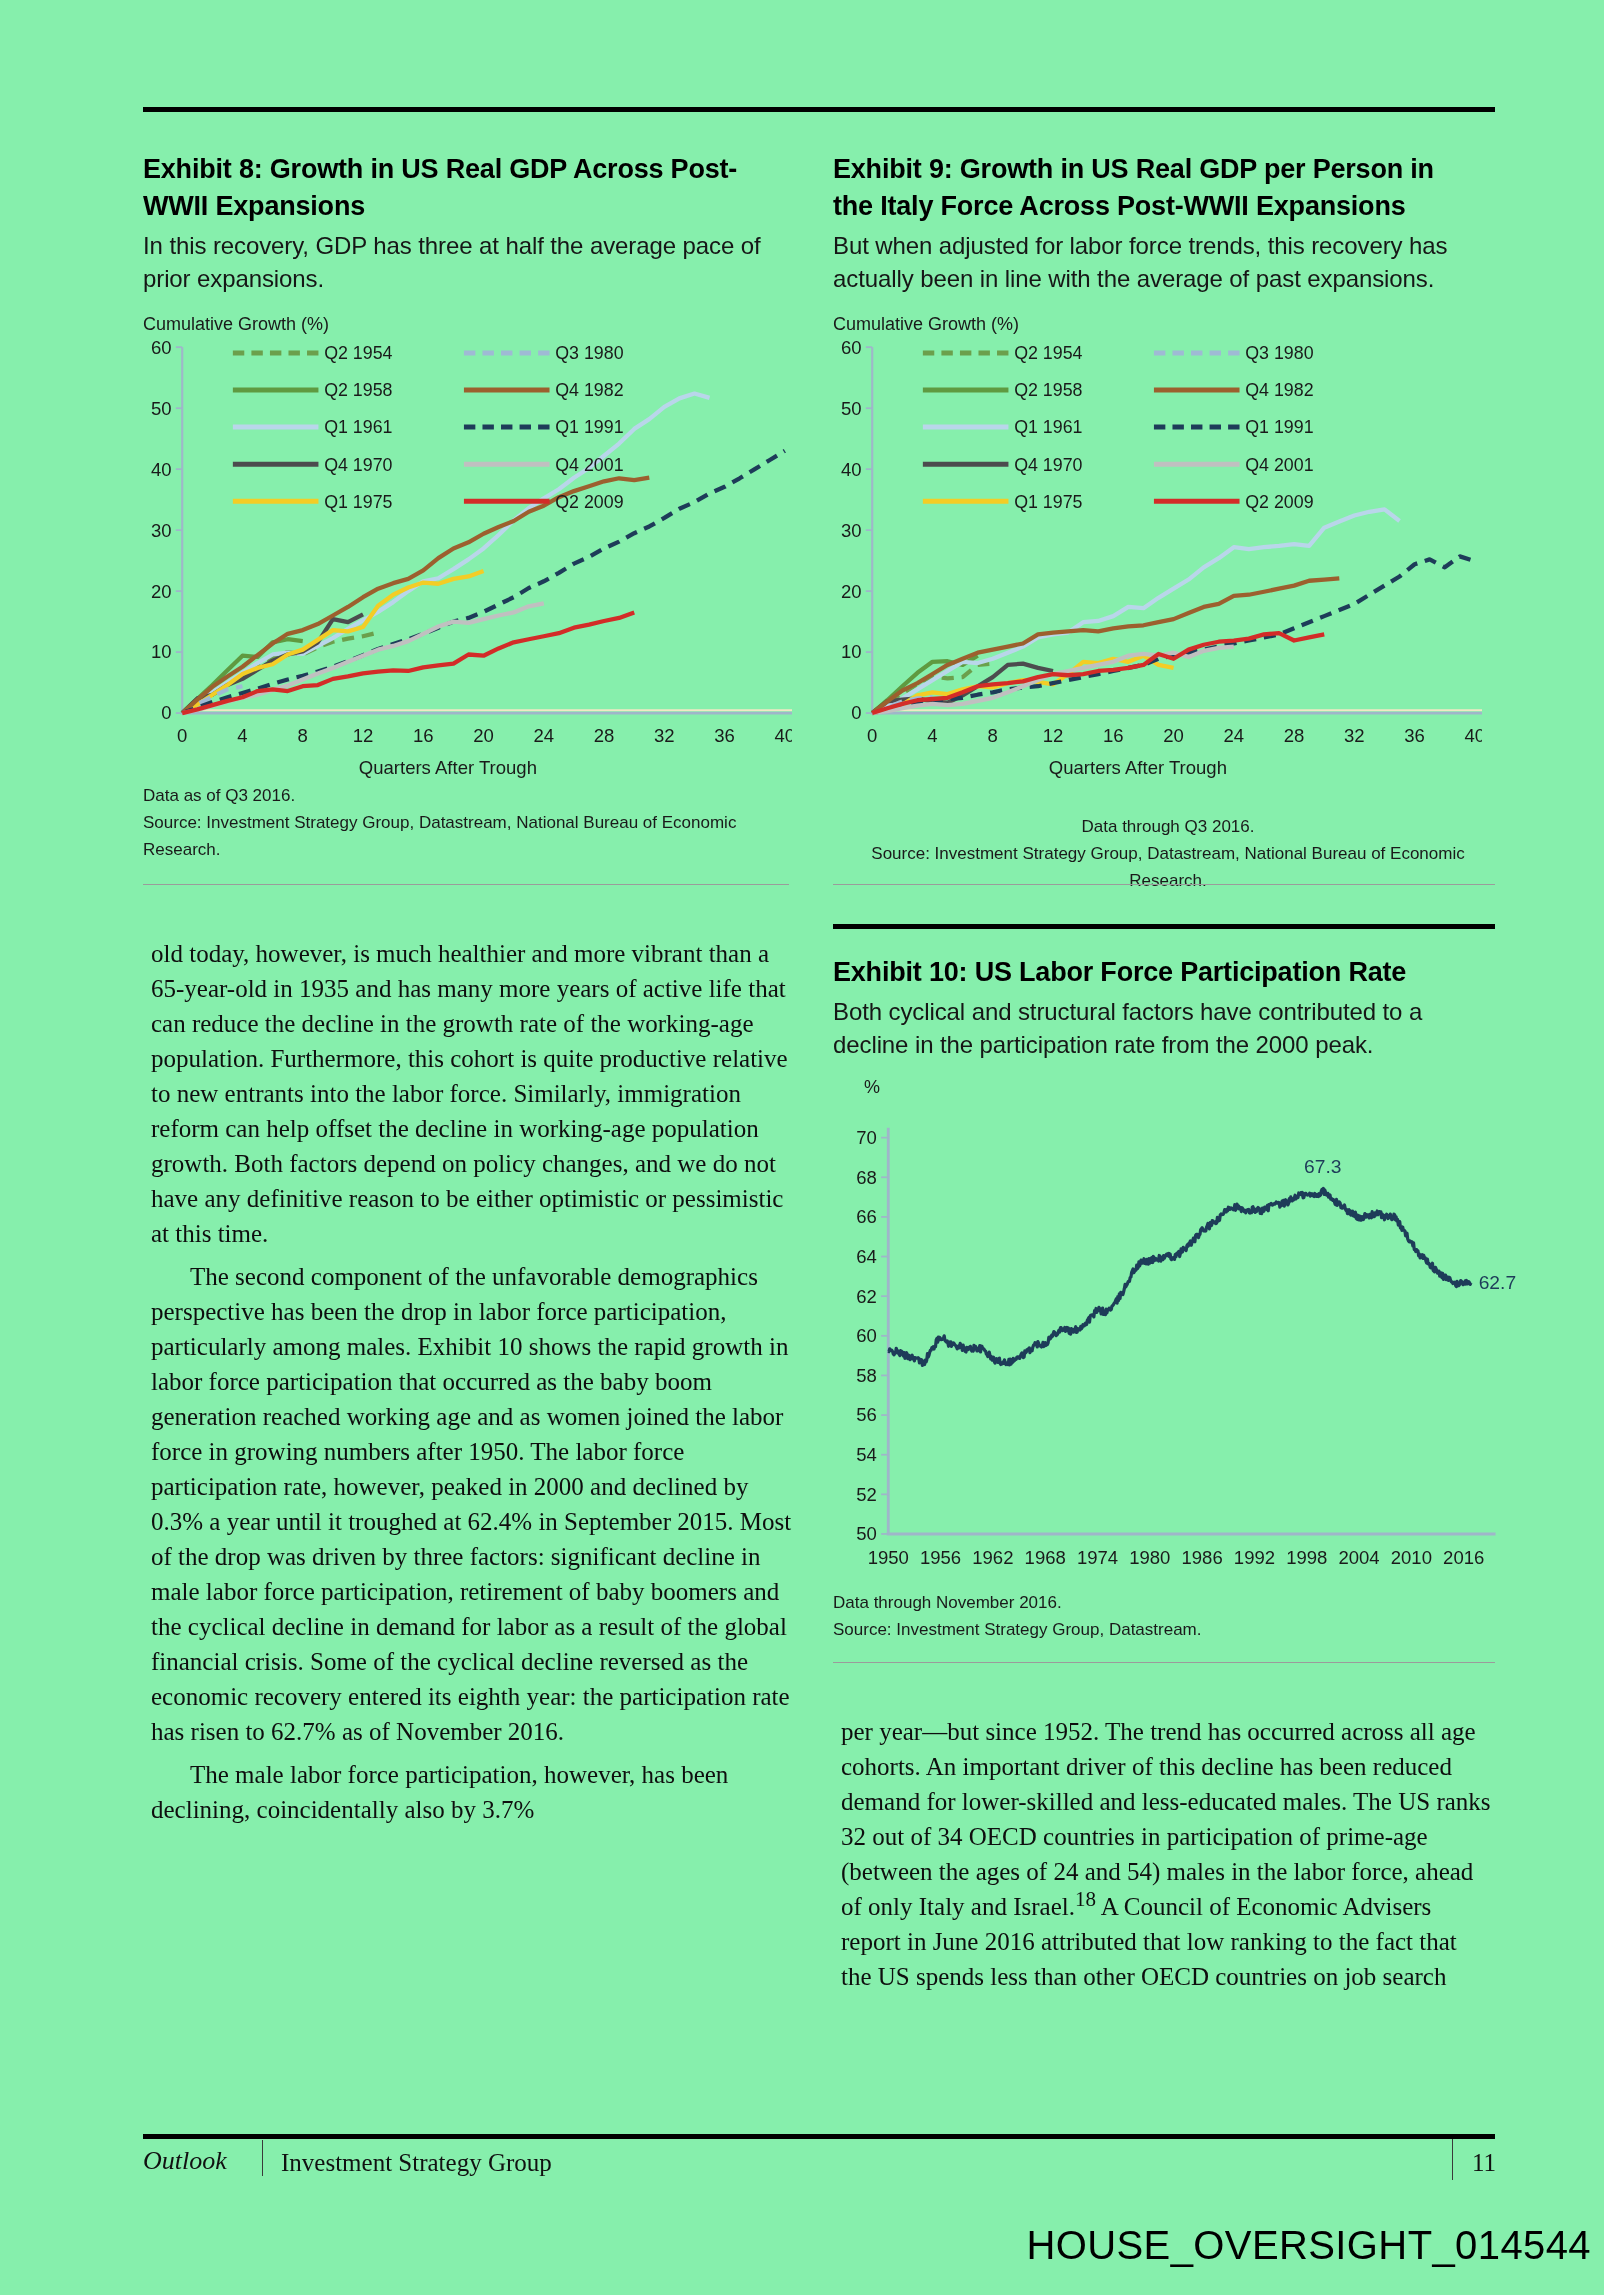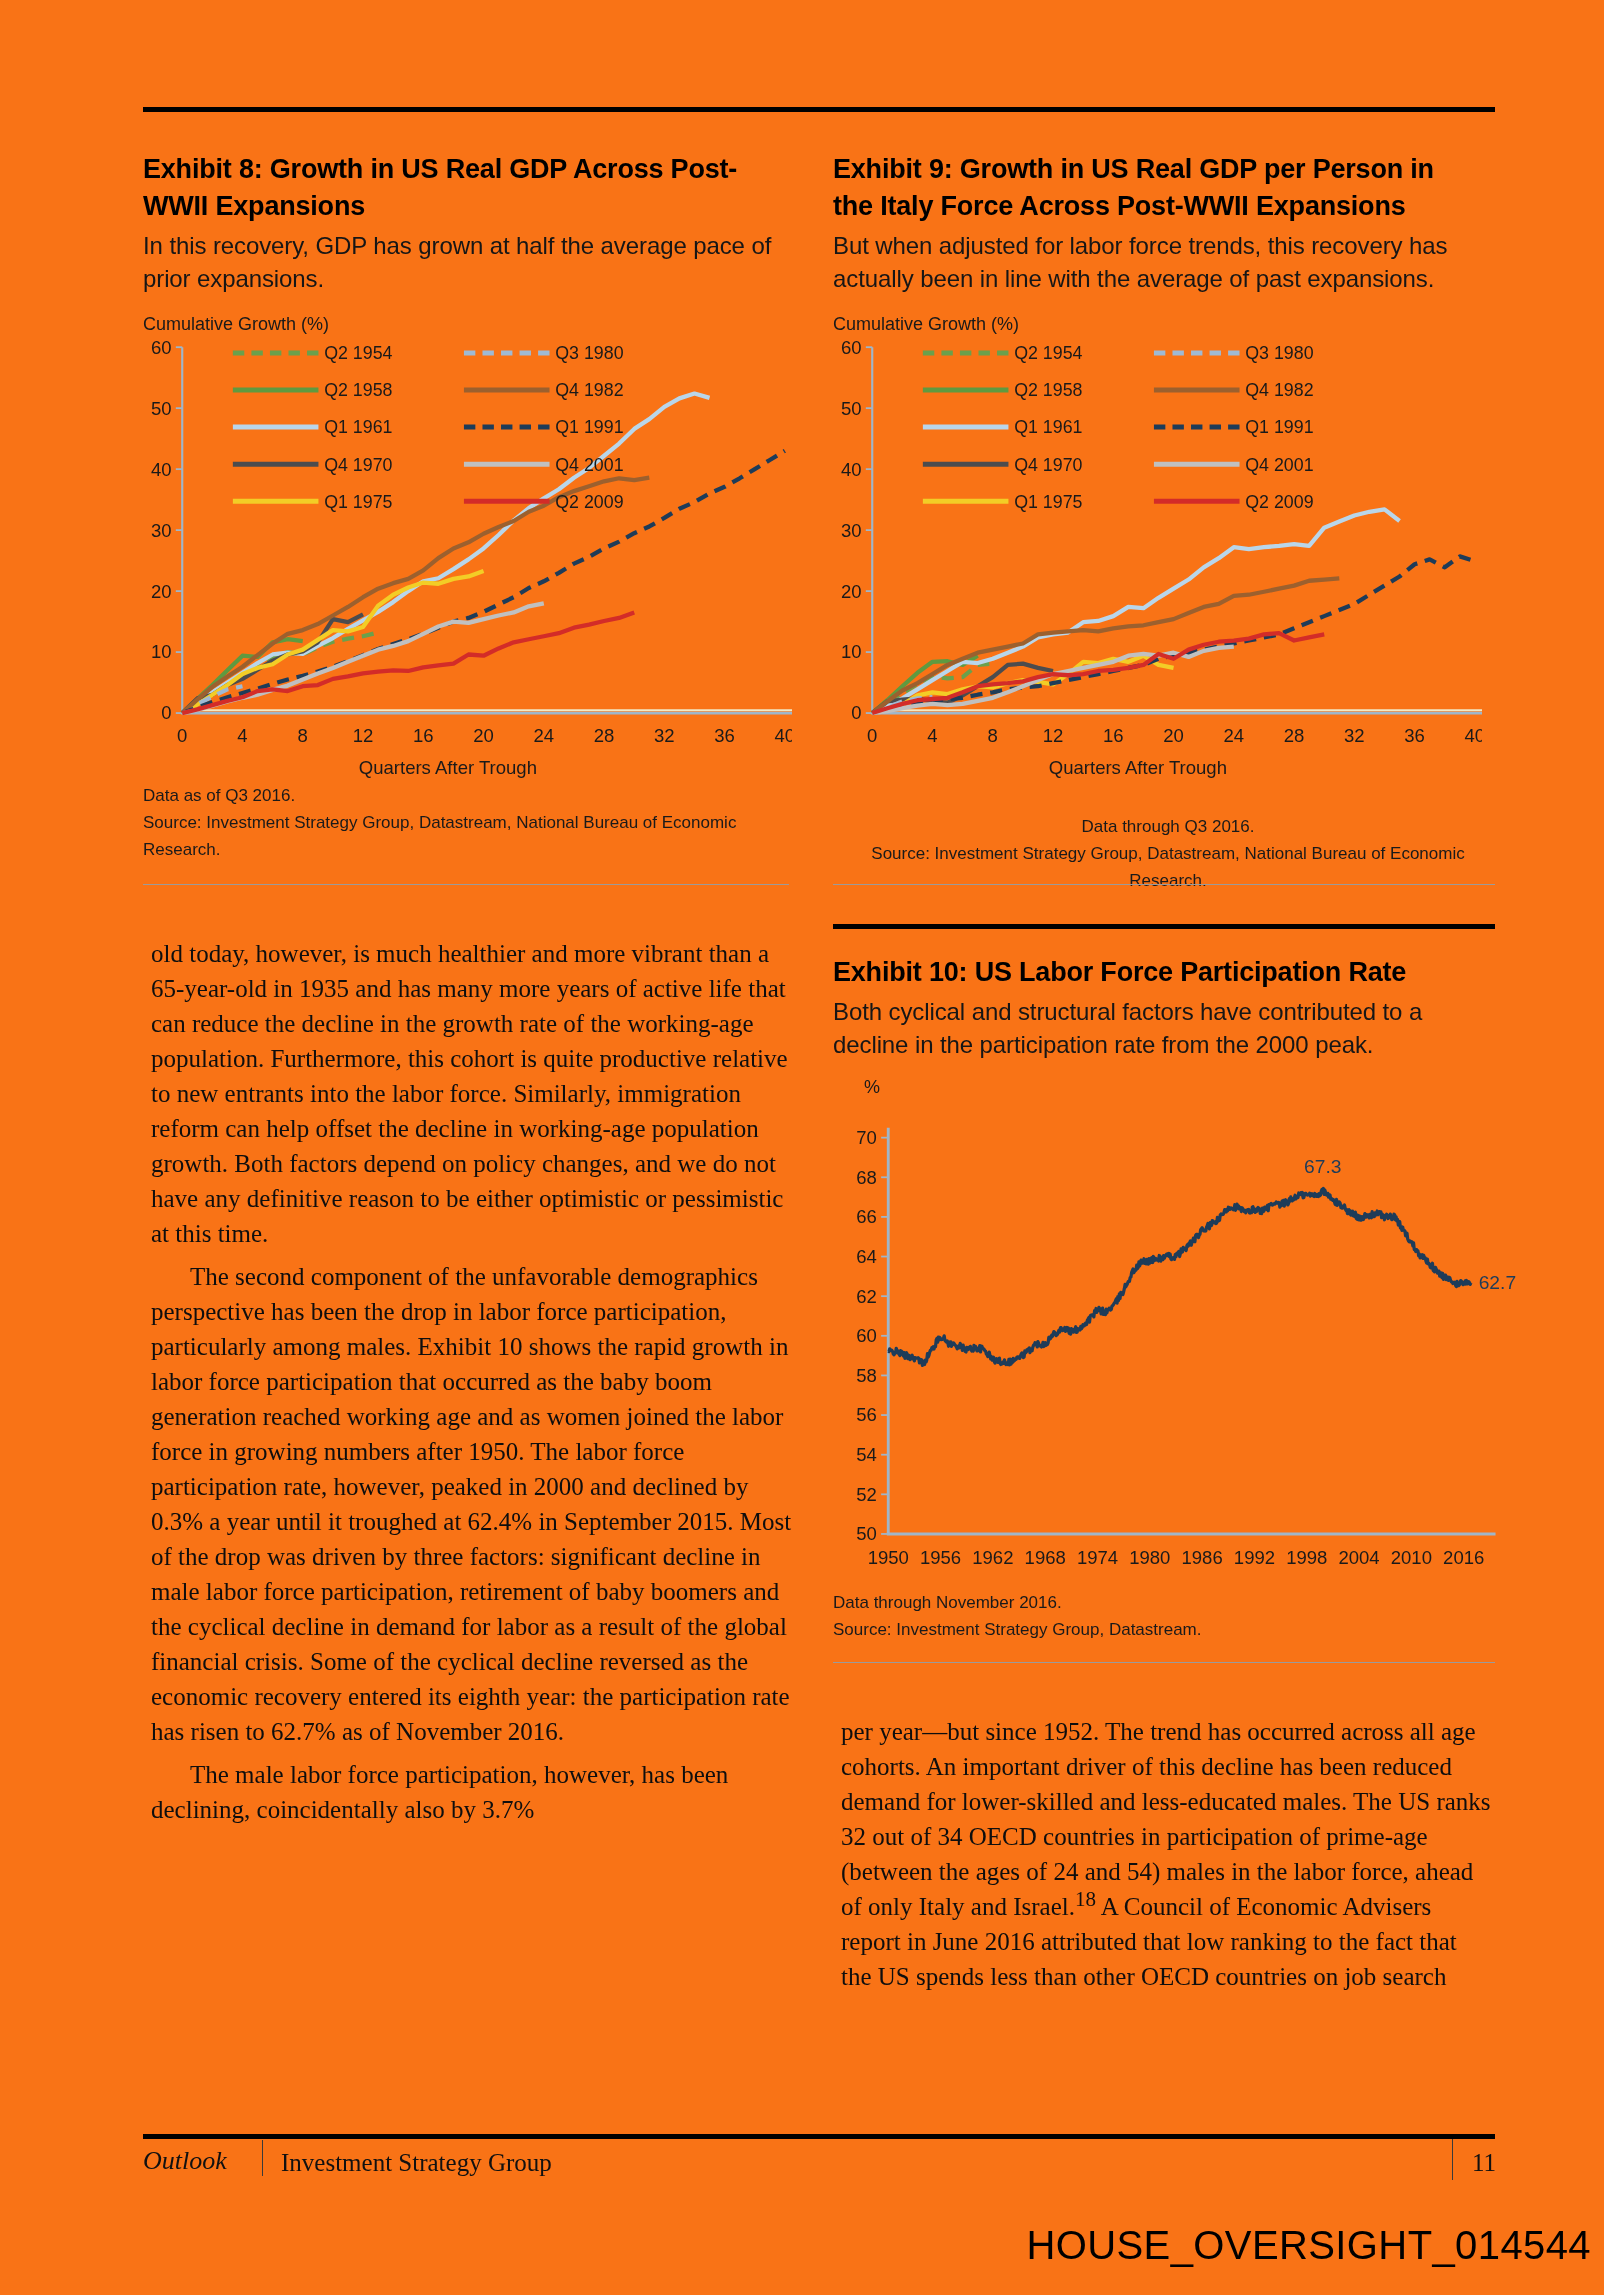--- a/index.html
+++ b/index.html
@@ -1,16 +1,16 @@
 <!DOCTYPE html>
 <html style="font-size:11.4px"><head>
 <meta charset="utf-8">
 <style>
   html,body{margin:0;padding:0;background:#e8e8e8;}
-  .page{position:relative;width:1604px;height:2295px;background:#f97316;overflow:hidden;
+  .page{position:relative;width:1604px;height:2295px;background:#86efac;overflow:hidden;
         font-family:"Liberation Sans",sans-serif;color:#111;}
   .abs{position:absolute;}
   .rule-thick{position:absolute;height:5px;background:#000;}
   .rule-thin{position:absolute;height:1.4px;background:#9b9b9b;}
   .vline{position:absolute;width:1.4px;background:#3a3a3a;}
   .ex-title{font-weight:700;font-size:27px;line-height:37px;letter-spacing:-0.2px;color:#000;}
   .ex-sub{font-size:24px;line-height:33px;letter-spacing:-0.1px;color:#161616;margin-top:4.3px;}
   .unit-label{font-size:18px;color:#1a1a1a;margin-top:18.5px;}
   .note-block{font-size:17px;line-height:27px;color:#1a1a1a;}
   .body-col{font-family:"Liberation Serif",serif;font-size:25px;line-height:35px;color:#0e0e0e;}
@@ -27,21 +27,21 @@
 <body>
 
 <div class="page">
 
   <div class="rule-thick" style="left:143px;top:107px;width:1352px;"></div>
 
   <div class="abs" style="left:143px;top:151px;width:677px;">
     <div class="ex-title">Exhibit 8: Growth in US Real GDP Across Post-</div>
     <div class="ex-title">WWII Expansions</div>
     <div class="ex-sub">
-      <div>In this recovery, GDP has grown at half the average pace of</div>
+      <div>In this recovery, GDP has three at half the average pace of</div>
       <div>prior expansions.</div>
     </div>
     <div class="unit-label">Cumulative Growth (%)</div>
   </div>
 
   <div class="abs" style="left:833px;top:151px;width:685px;">
     <div class="ex-title">Exhibit 9: Growth in US Real GDP per Person in</div>
     <div class="ex-title">the Italy Force Across Post-WWII Expansions</div>
     <div class="ex-sub">
       <div>But when adjusted for labor force trends, this recovery has</div>

